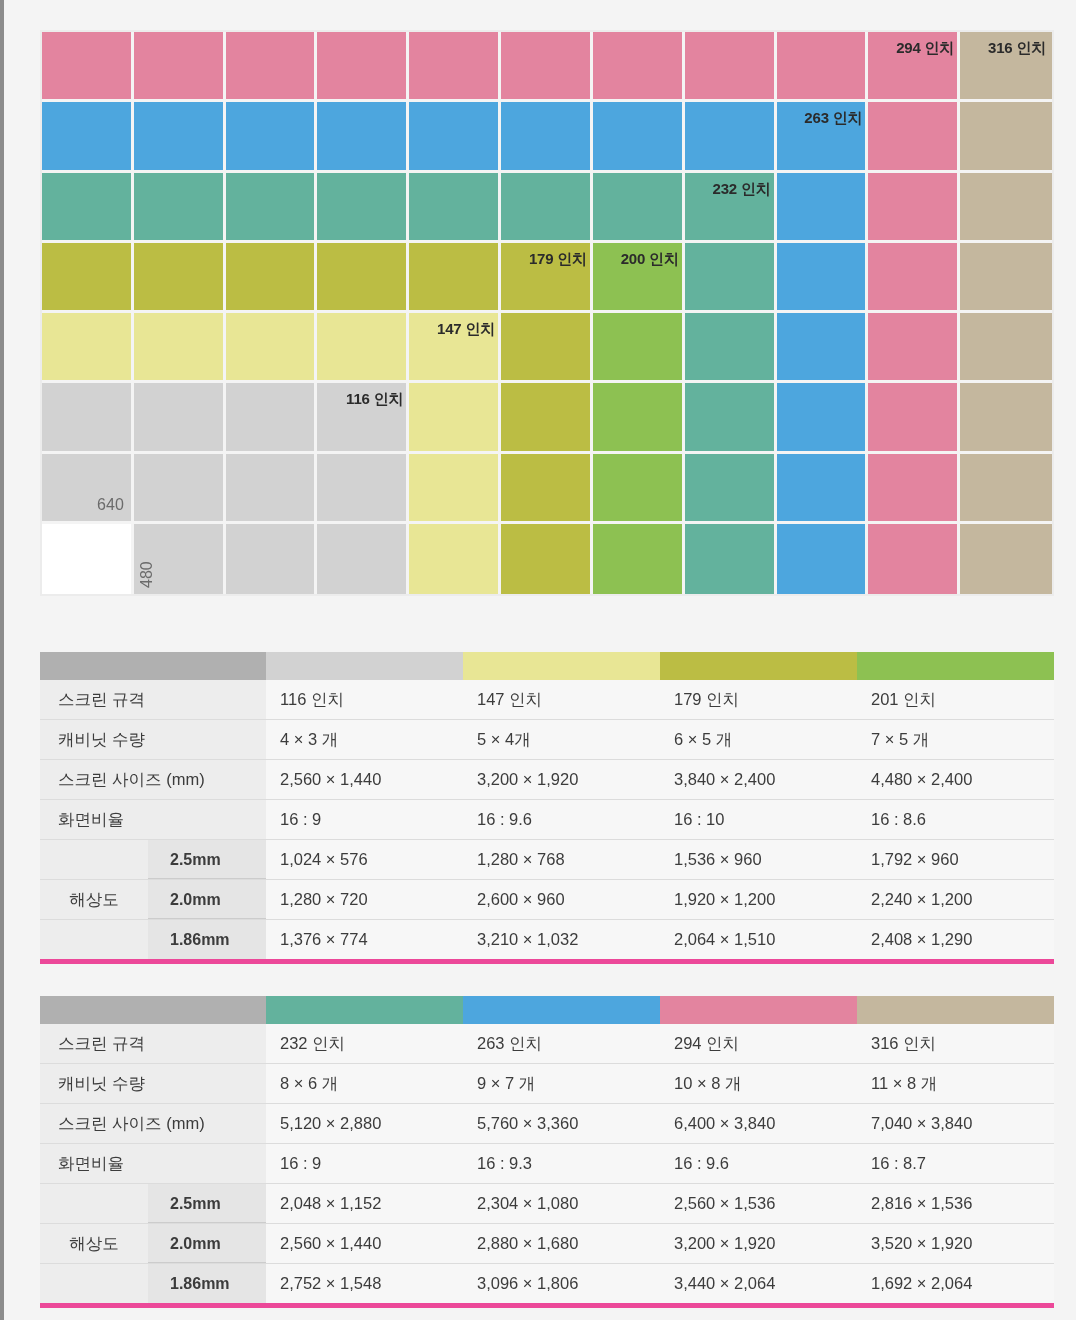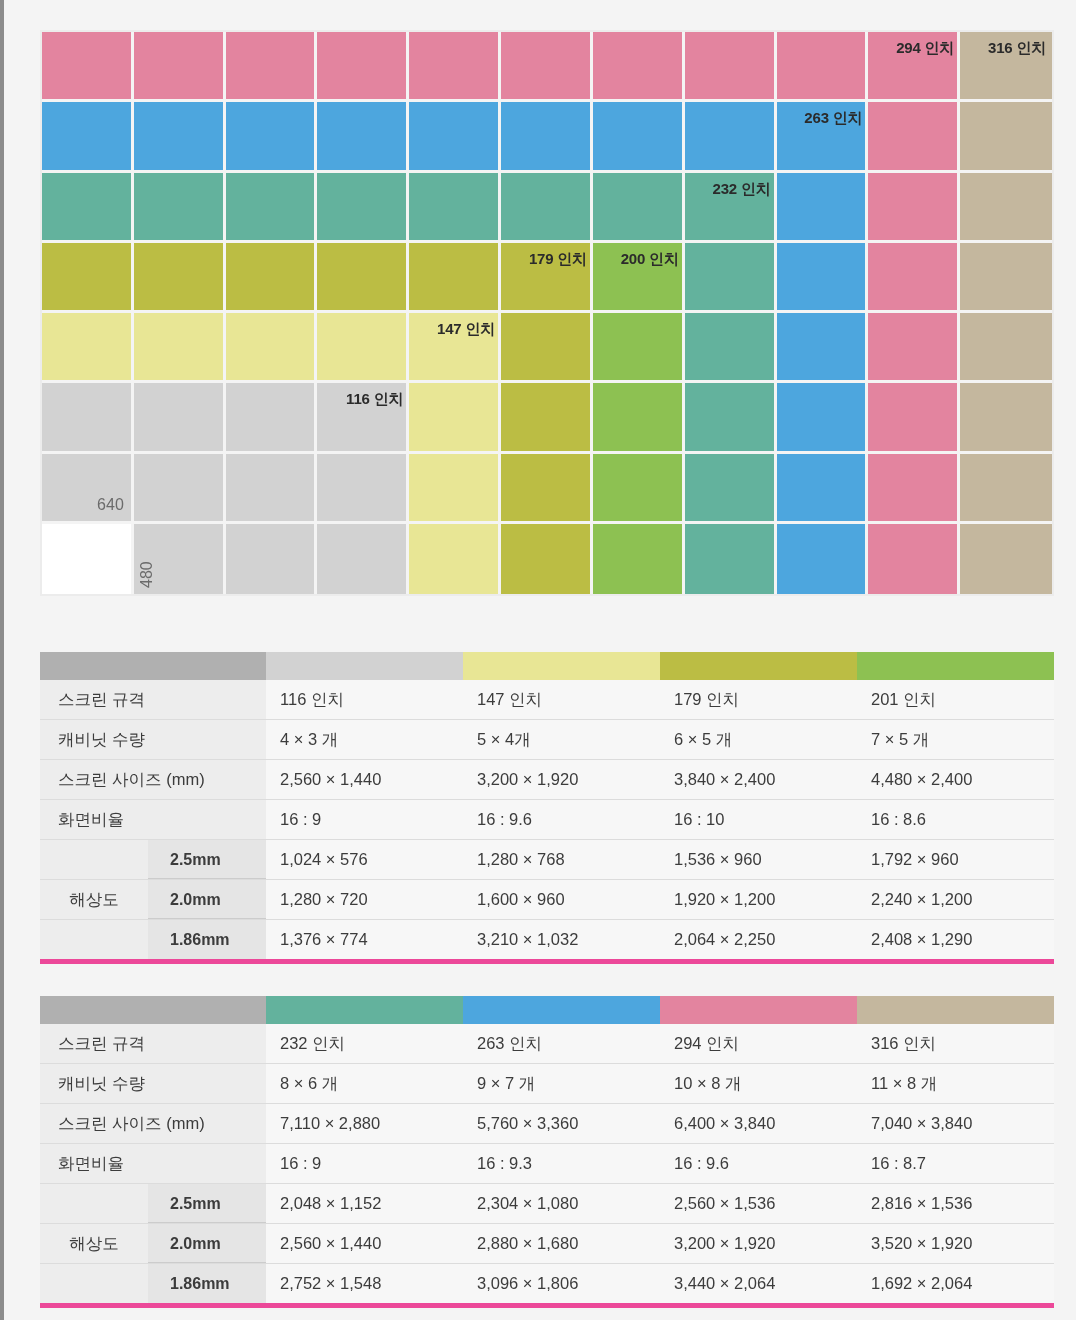--- a/index.html
+++ b/index.html
@@ -277,34 +277,34 @@
         <td class="datacell">1,792 × 960</td>
       </tr>
       <tr class="drow">
         <td class="rowlabel" style="padding: 0px; position: relative;">
           <div style="display: flex; align-items: center; height: 39px;">
             <span style="width: 108px; text-align: center; font-size: 16.5px; color: rgb(60, 60, 60);">해상도</span>
             <span style="flex: 1 1 0%; height: 39px; line-height: 39px; background: rgb(229, 229, 229); padding-left: 22px; box-sizing: border-box; font-weight: bold; font-size: 16px; color: rgb(60, 60, 60); border-bottom: 1px solid rgb(204, 204, 204);">2.0mm</span>
           </div>
         </td>
         <td class="datacell">1,280 × 720</td>
-        <td class="datacell">1,600 × 960</td>
+        <td class="datacell">2,600 × 960</td>
         <td class="datacell">1,920 × 1,200</td>
         <td class="datacell">2,240 × 1,200</td>
       </tr>
       <tr class="drow">
         <td class="rowlabel" style="padding: 0px; position: relative;">
           <div style="display: flex; align-items: center; height: 39px;">
             <span style="width: 108px; text-align: center; font-size: 16.5px; color: rgb(60, 60, 60);"></span>
             <span style="flex: 1 1 0%; height: 39px; line-height: 39px; background: rgb(229, 229, 229); padding-left: 22px; box-sizing: border-box; font-weight: bold; font-size: 16px; color: rgb(60, 60, 60);">1.86mm</span>
           </div>
         </td>
         <td class="datacell">1,376 × 774</td>
         <td class="datacell">3,210 × 1,032</td>
-        <td class="datacell">2,064 × 2,250</td>
+        <td class="datacell">2,064 × 1,510</td>
         <td class="datacell">2,408 × 1,290</td>
       </tr>
     </tbody>
 </table>
 
 <table class="spec-table" id="table-2">
   <colgroup>
     <col class="c-label">
       <col class="c-data">
       <col class="c-data">
@@ -328,21 +328,21 @@
       </tr>
       <tr class="drow">
         <td class="rowlabel" colspan="1">캐비닛 수량</td>
         <td class="datacell">8 × 6 개</td>
         <td class="datacell">9 × 7 개</td>
         <td class="datacell">10 × 8 개</td>
         <td class="datacell">11 × 8 개</td>
       </tr>
       <tr class="drow">
         <td class="rowlabel" colspan="1">스크린 사이즈 (mm)</td>
-        <td class="datacell">7,110 × 2,880</td>
+        <td class="datacell">5,120 × 2,880</td>
         <td class="datacell">5,760 × 3,360</td>
         <td class="datacell">6,400 × 3,840</td>
         <td class="datacell">7,040 × 3,840</td>
       </tr>
       <tr class="drow">
         <td class="rowlabel" colspan="1">화면비율</td>
         <td class="datacell">16 : 9</td>
         <td class="datacell">16 : 9.3</td>
         <td class="datacell">16 : 9.6</td>
         <td class="datacell">16 : 8.7</td>

